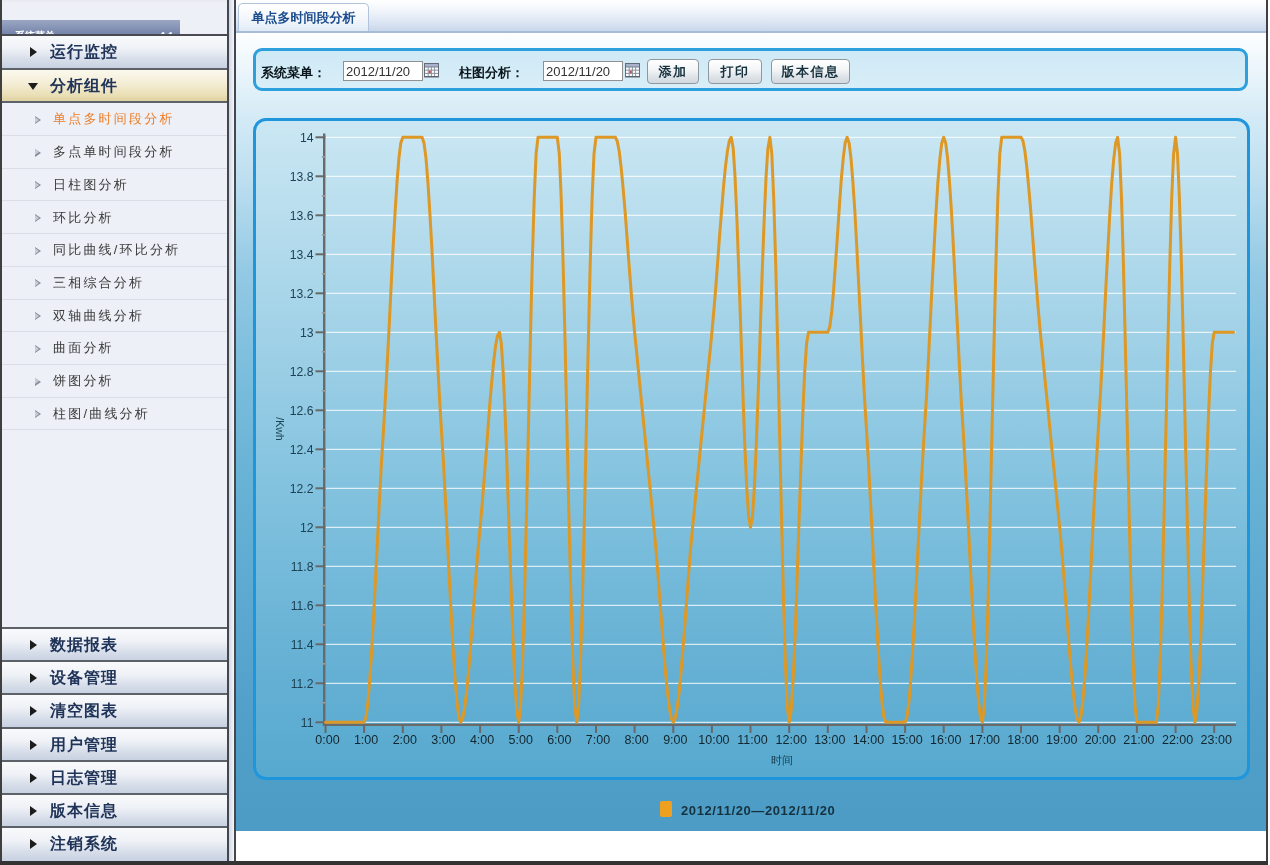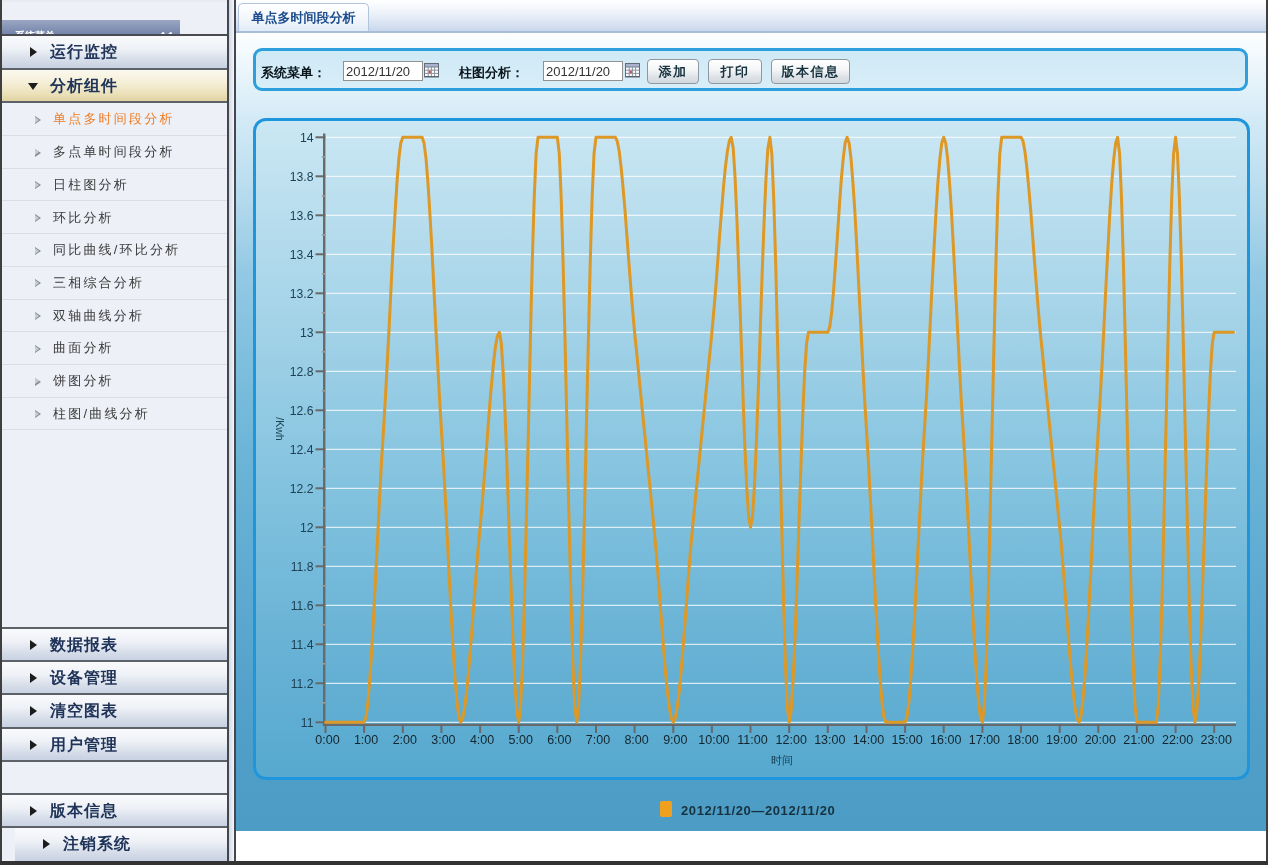--- a/index.html
+++ b/index.html
@@ -147,27 +147,31 @@
   <div class="abs mrow" style="top:695.4px;">
       <span class="tri"></span>
       <span class="txt">清空图表</span>
     </div>
   <div class="abs msep" style="top:726.6px;"></div>
   <div class="abs mrow" style="top:728.6px;">
       <span class="tri"></span>
       <span class="txt">用户管理</span>
     </div>
   <div class="abs msep" style="top:759.8px;"></div>
+  <div class="abs mrow" style="top:761.8px;">
+      <span class="tri"></span>
+      <span class="txt">日志管理</span>
+    </div>
   <div class="abs msep" style="top:793px;"></div>
   <div class="abs mrow" style="top:795px;">
       <span class="tri"></span>
       <span class="txt">版本信息</span>
     </div>
   <div class="abs msep" style="top:826.2px;"></div>
-  <div class="abs mrow" style="top:828.2px; height:33px;margin-left:13px;">
+  <div class="abs mrow" style="top:828.2px; height:33px;">
       <span class="tri"></span>
       <span class="txt">注销系统</span>
     </div>
 </div>
 
 <div class="abs" id="spA"></div>
 <div class="abs" id="spB"></div>
 <div class="abs" id="spC"></div>
 
 <div class="abs" id="main">

